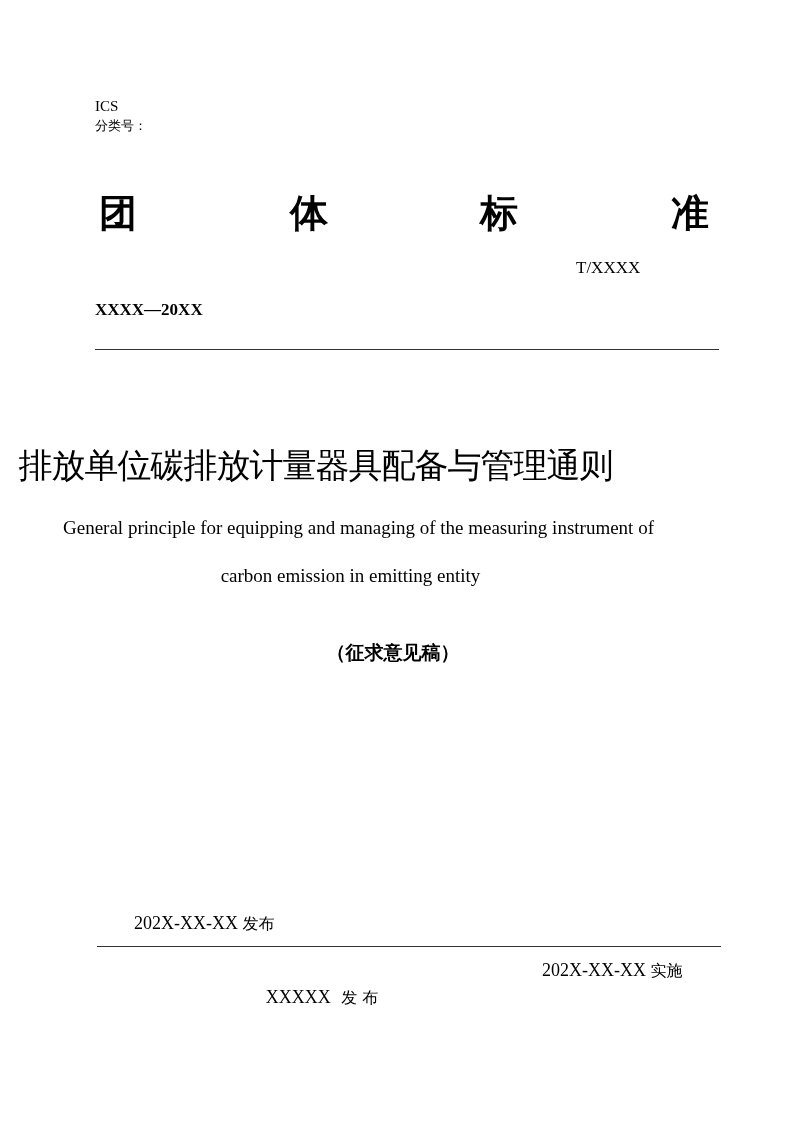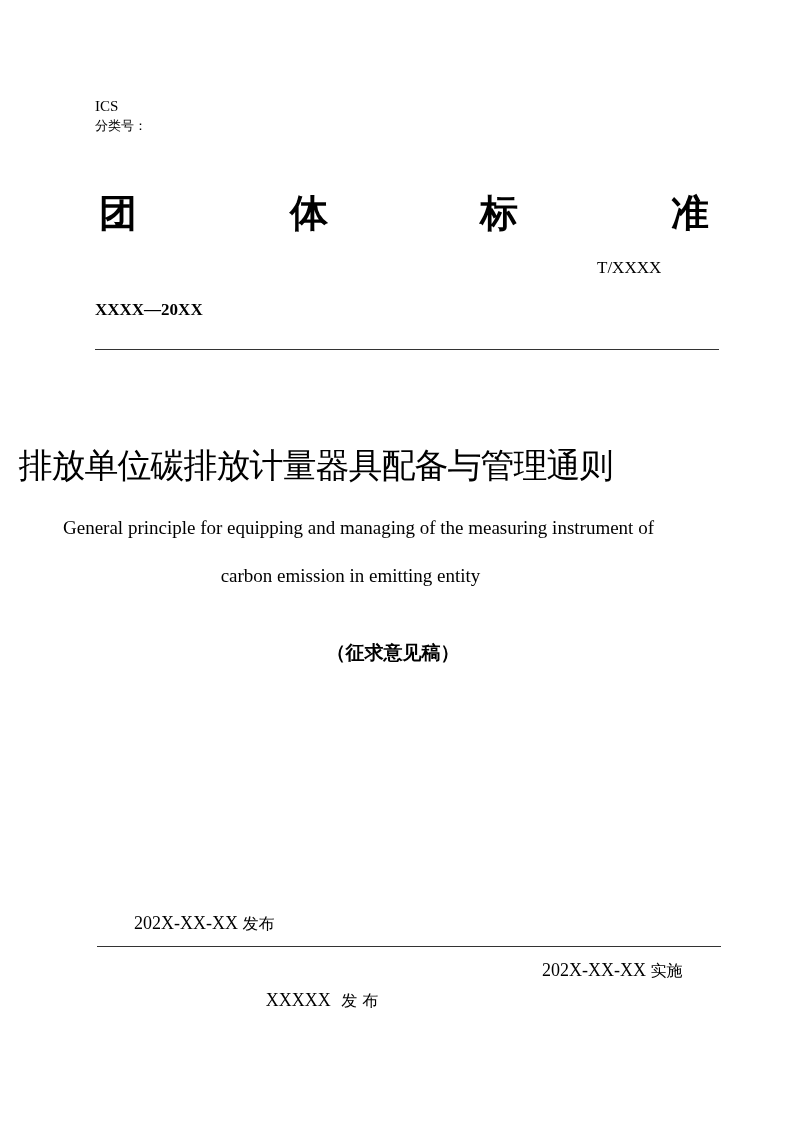--- a/index.html
+++ b/index.html
@@ -1,31 +1,31 @@
 <!DOCTYPE html>
 <html><head>
 <meta charset="utf-8">
 <style>
   html, body { margin:0; padding:0; background:#ffffff; }
   body { width:793px; height:1122px; position:relative; overflow:hidden; color:#000; font-family:"Liberation Serif", serif; }
   .abs { position:absolute; }
   .ics { left:95px; top:98px; font-size:15px; line-height:16px; }
   .cls { left:95px; top:118px; font-size:13px; line-height:16px; font-family:"DejaVu Sans", sans-serif; }
   .big { top:190px; font-size:38px; font-weight:bold; line-height:46px; font-family:"DejaVu Serif", serif; }
-  .tno { left:597px; top:258px; font-size:17px; line-height:20px; }
+  .tno { left:576px; top:258px; font-size:17px; line-height:20px; }
   .tyear { left:95px; top:300px; font-size:17px; line-height:20px;font-weight:bold; }
   .rule1 { left:95px; top:349px; width:624px; height:1px; background:#333; }
   .title { left:0; width:631px; top:443px; text-align:center; font-size:34px; line-height:44px; font-family:"DejaVu Sans", sans-serif; letter-spacing:-1px; }
   .en1 { left:0; width:717px; top:516px; text-align:center; font-size:19px; line-height:24px; }
   .en2 { left:0; width:701px; top:564px; text-align:center; font-size:19px; line-height:24px; }
   .draft { left:0; width:786px; top:640px; text-align:center; font-size:19px; line-height:24px; font-weight:bold; font-family:"DejaVu Serif", serif; }
   .pub { left:134px; top:911px; font-size:18px; line-height:24px; }
   .impl { left:542px; top:911px; font-size:18px; line-height:22px;margin-top:48px; }
   .rule2 { left:97px; top:946px; width:624px; height:1px; background:#333; }
-  .issuer { left:0; width:644px; top:985px; text-align:center; font-size:18px; line-height:30px; }
+  .issuer { left:0; width:644px; top:985px; text-align:center; font-size:18px; line-height:25px; }
   .cjk { font-family:"DejaVu Sans", sans-serif; font-size:16px; }
 </style>
 </head>
 <body>
 
 <div class="abs ics">ICS</div>
 <div class="abs cls">分类号：</div>
 
 <div class="abs big" style="left:99px;">团</div>
 <div class="abs big" style="left:290px;">体</div>

